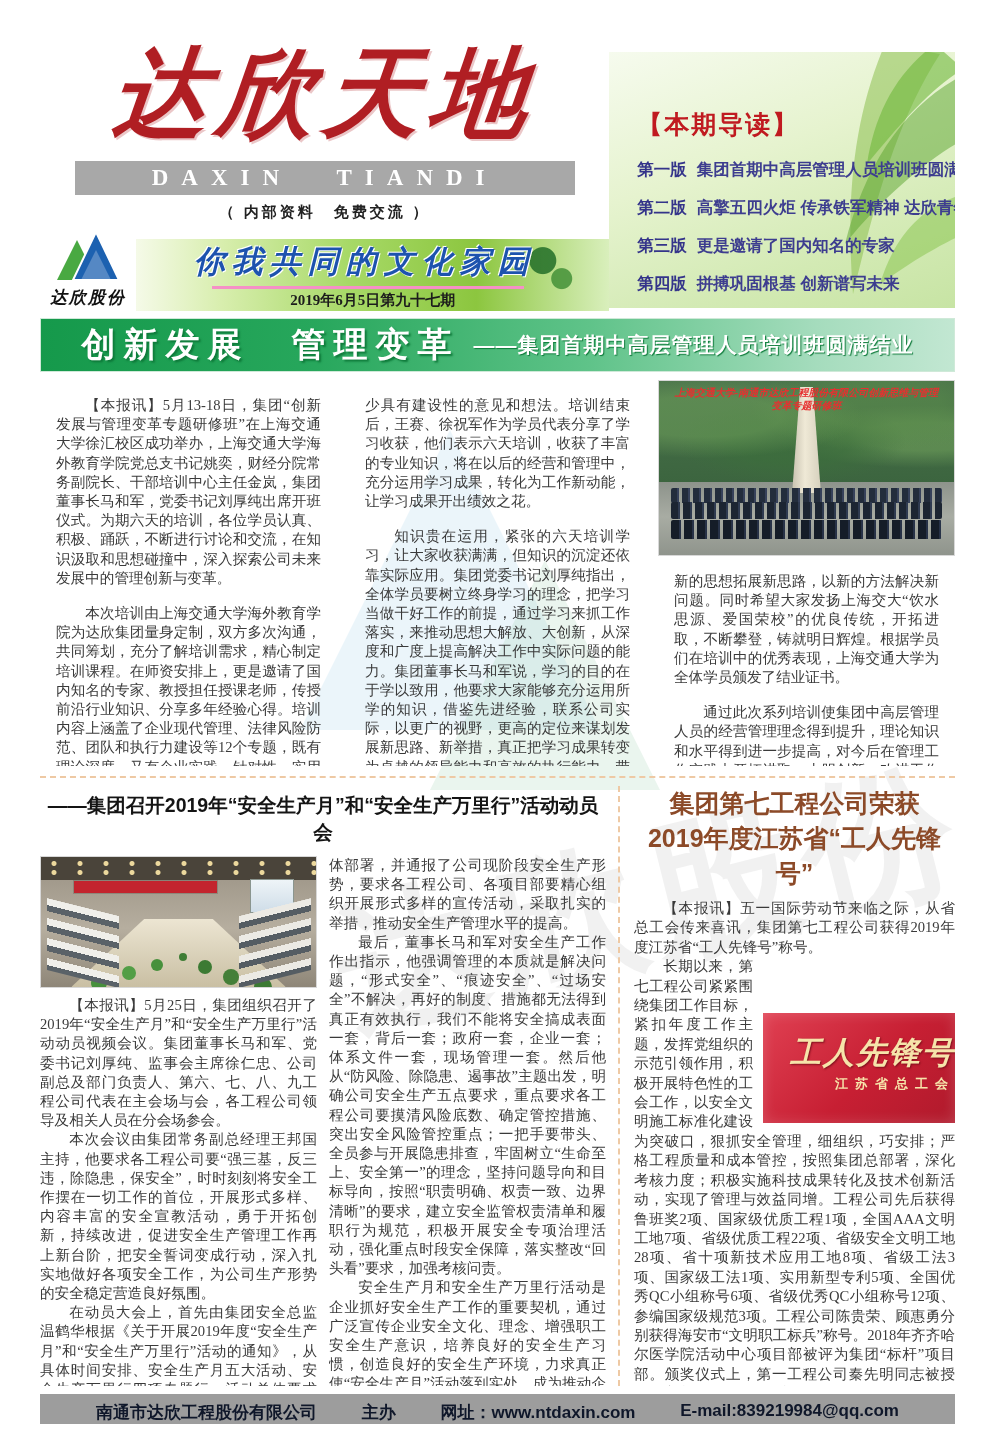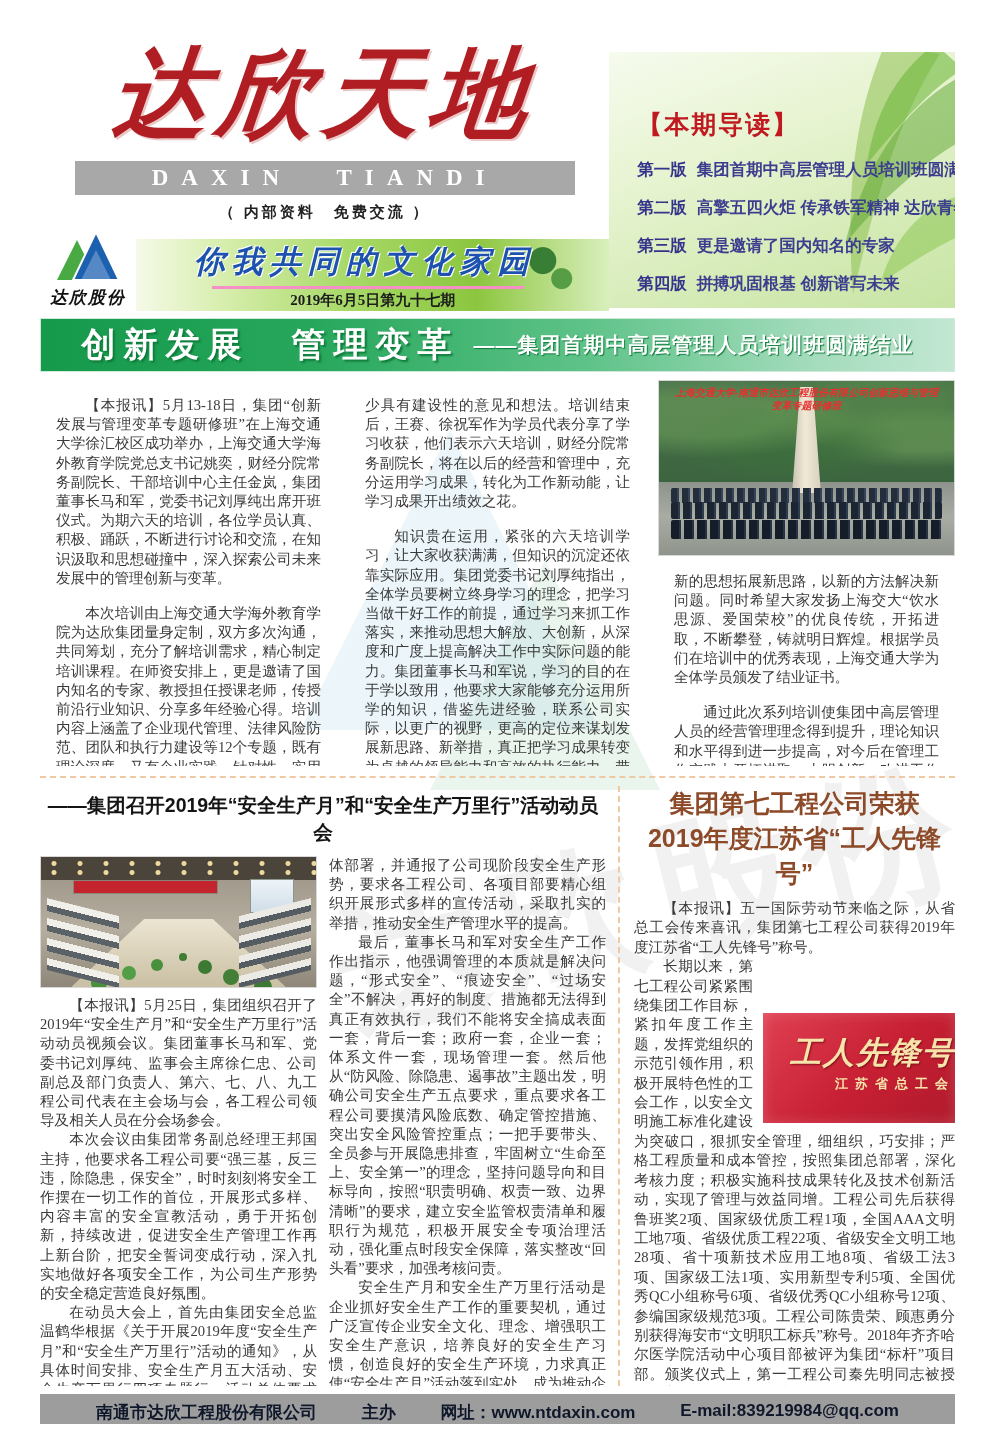--- a/index.html
+++ b/index.html
@@ -209,21 +209,21 @@
       <span class="a1-head-main">创新发展　管理变革</span>
       <span class="a1-head-sub">——集团首期中高层管理人员培训班圆满结业</span>
     </div>
     <div class="a1-cols">
       <div class="col">
         <p class="ind">【本报讯】5月13-18日，集团“创新发展与管理变革专题研修班”在上海交通大学徐汇校区成功举办，上海交通大学海外教育学院党总支书记姚奕，财经分院常务副院长、干部培训中心主任金岚，集团董事长马和军，党委书记刘厚纯出席开班仪式。为期六天的培训，各位学员认真、积极、踊跃，不断进行讨论和交流，在知识汲取和思想碰撞中，深入探索公司未来发展中的管理创新与变革。</p>
         <p class="ind">本次培训由上海交通大学海外教育学院为达欣集团量身定制，双方多次沟通，共同筹划，充分了解培训需求，精心制定培训课程。在师资安排上，更是邀请了国内知名的专家、教授担任授课老师，传授前沿行业知识、分享多年经验心得。培训内容上涵盖了企业现代管理、法律风险防范、团队和执行力建设等12个专题，既有理论深度，又有企业实践，针对性、实用性强。</p>
         <p class="ind">课堂上，老师们从专业化的角度出发，结合具体案例分析，不时抛出一些问题，引发大家思考、交流。各位学员从实际出发，各抒己见，提出了不</p>
       </div>
       <div class="col">
-        <p>少具有建设性的意见和想法。培训结束后，王赛、徐祝军作为学员代表分享了学习收获，他们表示六天培训，财经分院常务副院长，将在以后的经营和管理中，充分运用学习成果，转化为工作新动能，让学习成果开出绩效之花。</p>
+        <p>少具有建设性的意见和想法。培训结束后，王赛、徐祝军作为学员代表分享了学习收获，他们表示六天培训，收获了丰富的专业知识，将在以后的经营和管理中，充分运用学习成果，转化为工作新动能，让学习成果开出绩效之花。</p>
         <p class="ind">知识贵在运用，紧张的六天培训学习，让大家收获满满，但知识的沉淀还依靠实际应用。集团党委书记刘厚纯指出，全体学员要树立终身学习的理念，把学习当做干好工作的前提，通过学习来抓工作落实，来推动思想大解放、大创新，从深度和广度上提高解决工作中实际问题的能力。集团董事长马和军说，学习的目的在于学以致用，他要求大家能够充分运用所学的知识，借鉴先进经验，联系公司实际，以更广的视野，更高的定位来谋划发展新思路、新举措，真正把学习成果转变为卓越的领导能力和高效的执行能力，带领团队成员共同进步，实现企业的高质量发展。上海交通大学海外教育学院党总支书记姚奕希望全体学员通过这几天的学习，以思维为突破，把“破”和“立”结合起来，不为条条框框所束缚，以</p>
       </div>
       <div class="col">
         <figure class="photo1">
           <div class="foliage"></div>
           <div class="monument"></div>
           <div class="prow r1"></div>
           <div class="prow r2"></div>
           <div class="prow r3"></div>
           <div class="caption">上海交通大学-南通市达欣工程股份有限公司创新思维与管理变革专题研修班</div>

